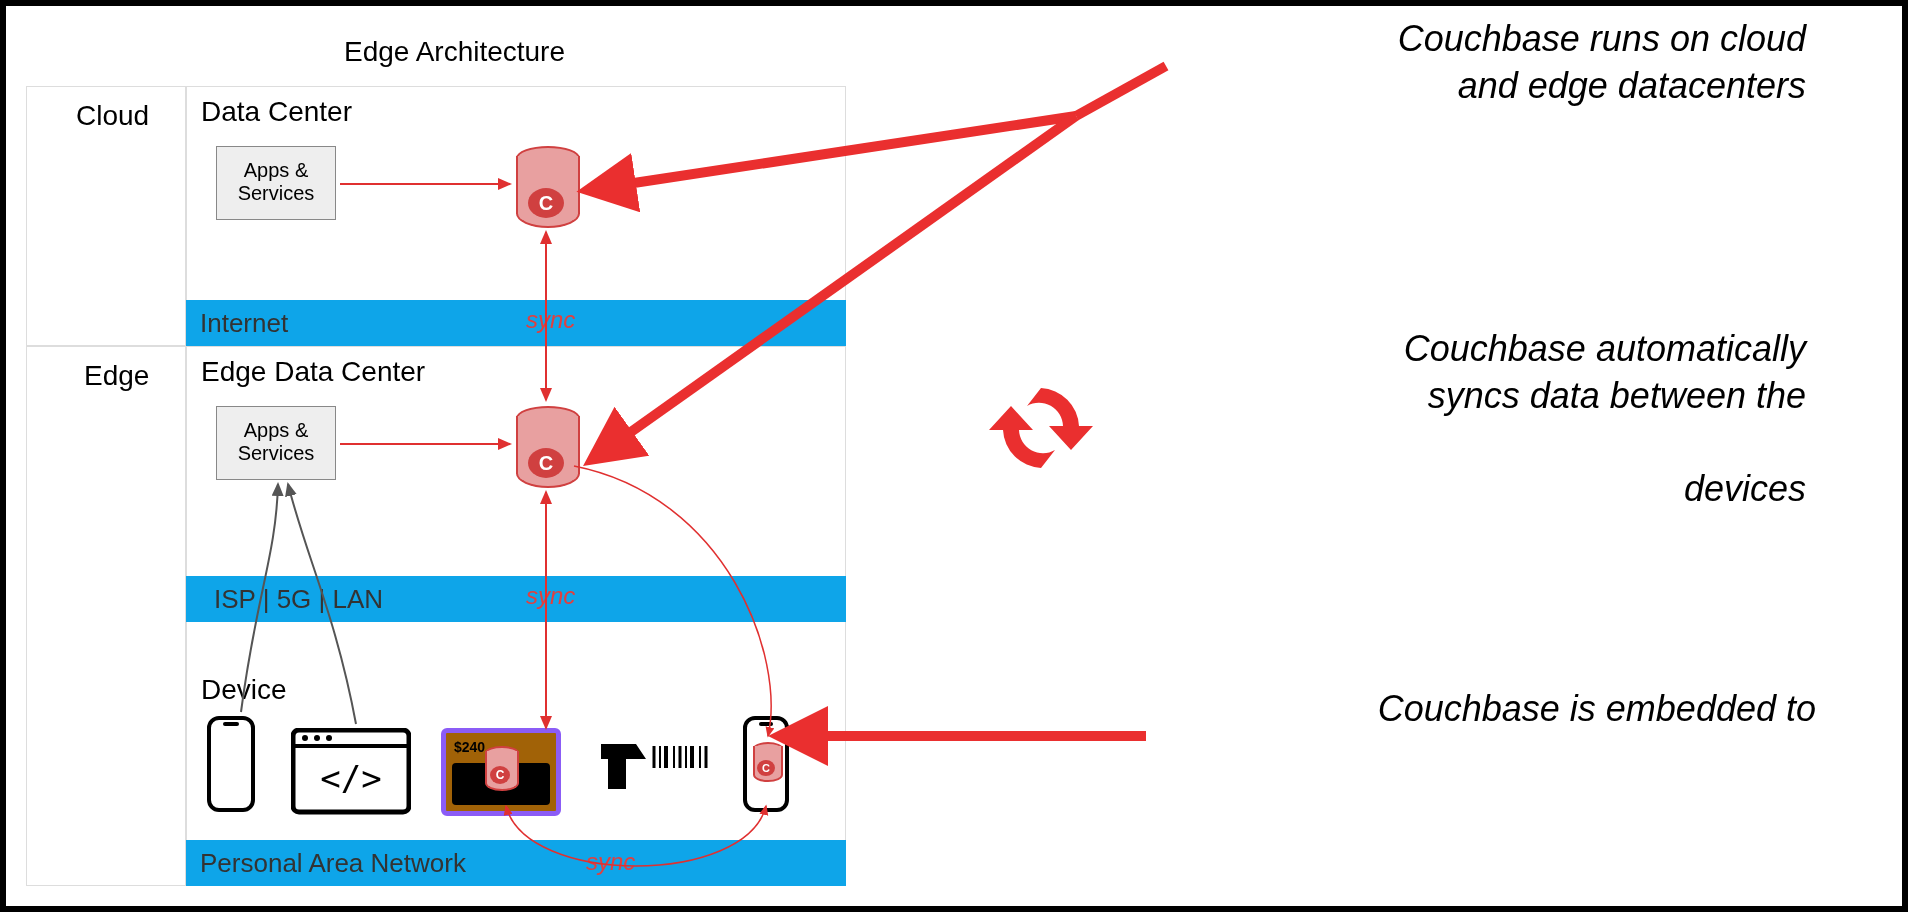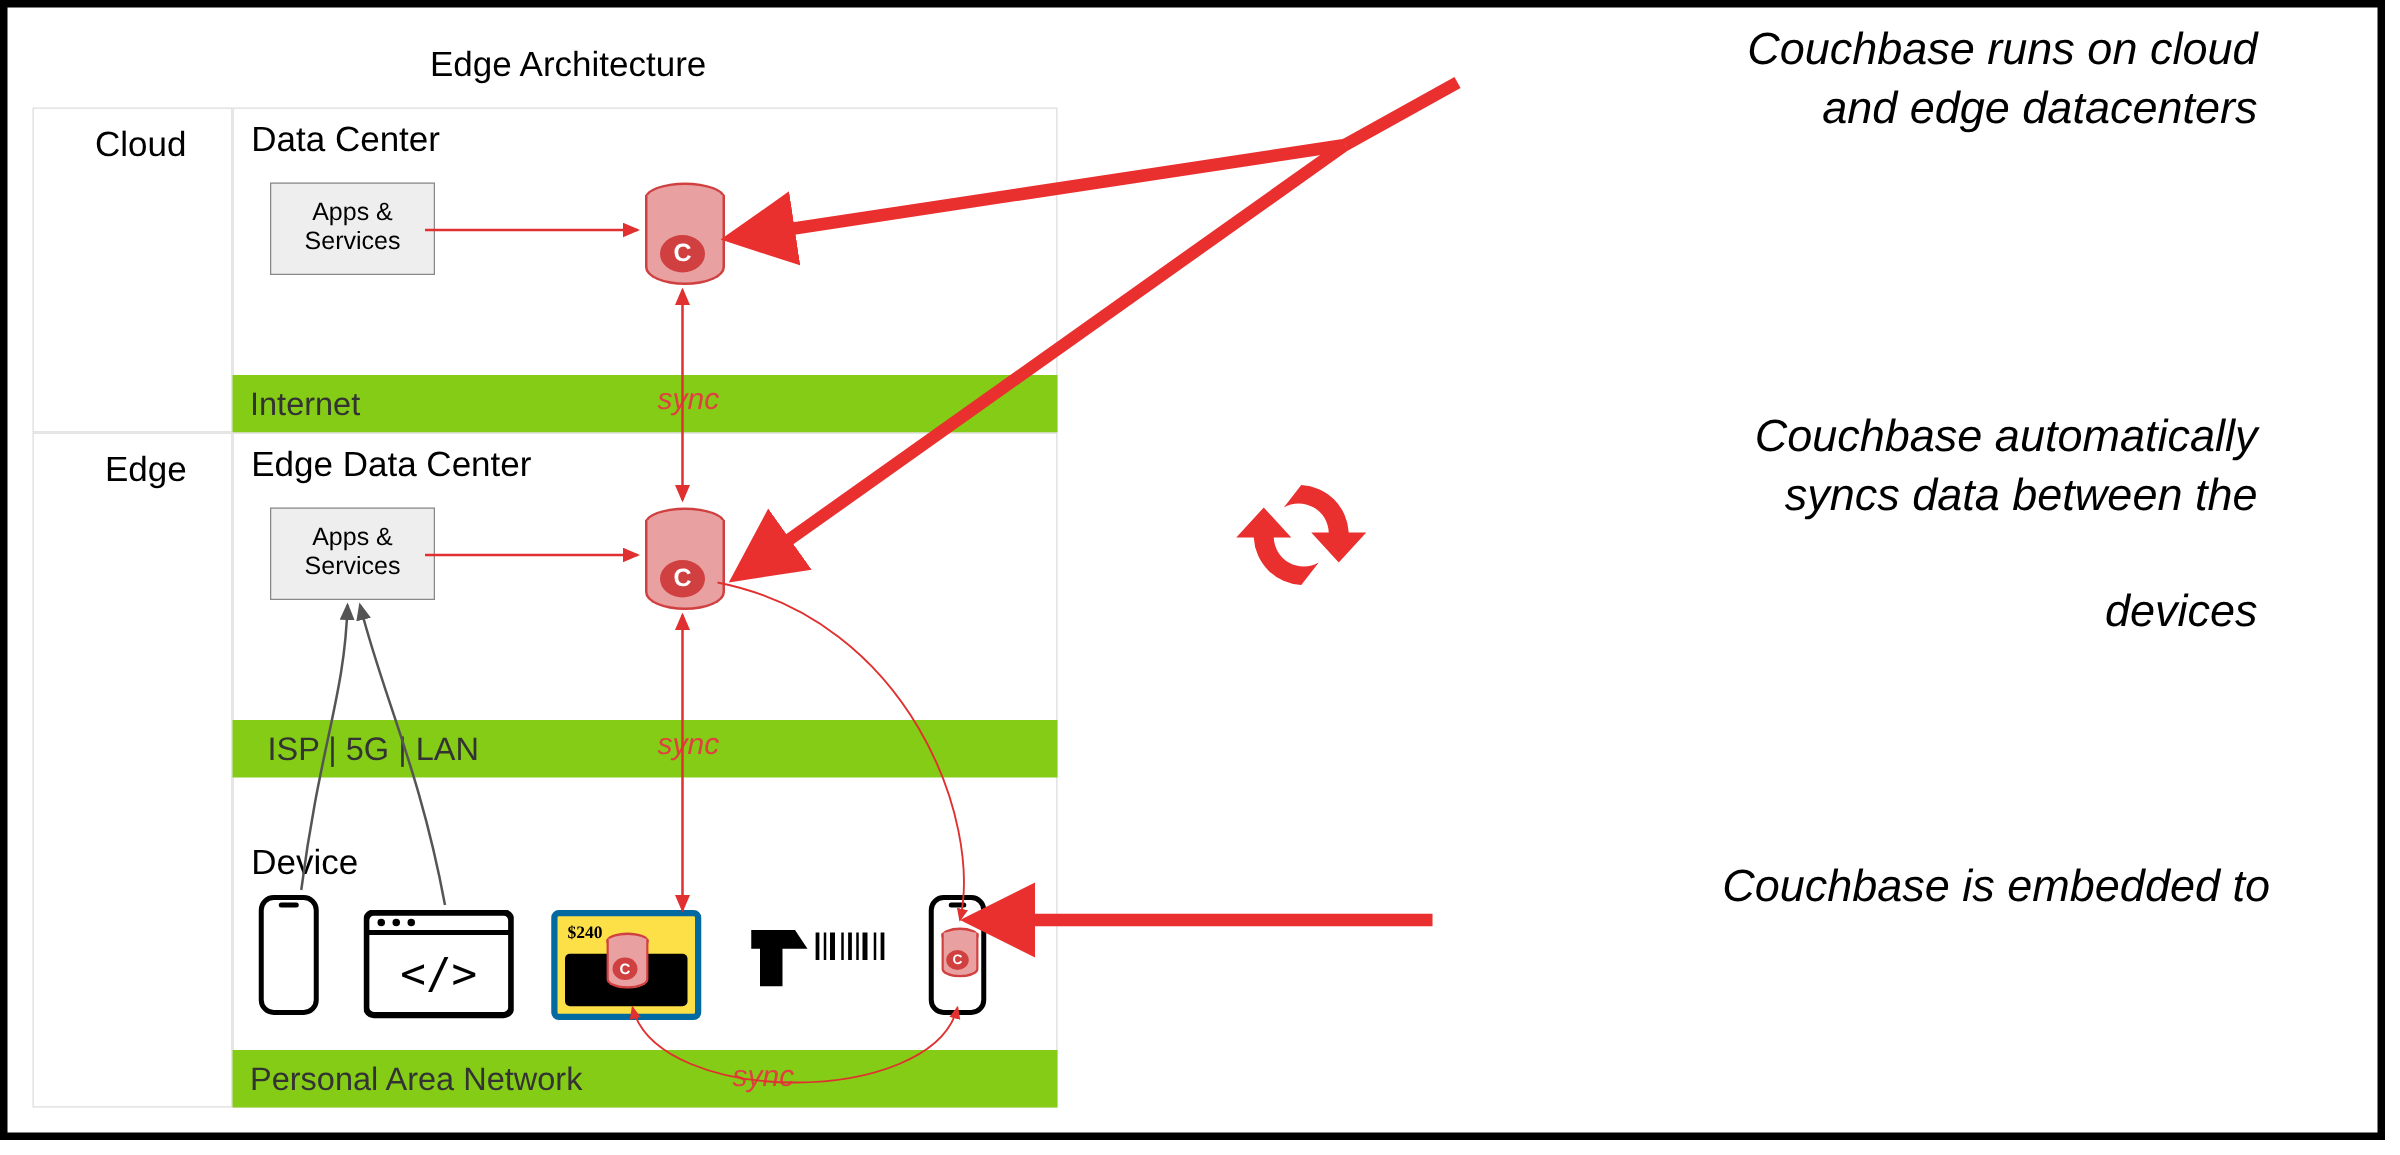--- a/index.html
+++ b/index.html
@@ -3,22 +3,22 @@
 <meta charset="utf-8">
 <style>
   html,body{margin:0;padding:0;font-family:Arial,Helvetica,sans-serif;}
   .frame{border:6px solid #000;width:1908px;height:912px;position:relative;box-sizing:border-box;background:#fff;}
   
   .diagram{position:absolute;left:20px;top:30px;width:820px;height:850px;}
   .title{position:absolute;left:290px;top:0;font-size:28px;margin-left:28px;}
   .cell{position:absolute;border:1px solid #ddd;box-sizing:border-box;}
   .side-label{position:absolute;font-size:28px;}
   .sec-label{position:absolute;font-size:28px;text-align:center;}
-  .apps-box{position:absolute;width:132px;height:74px;border:1px solid #888;background:#eee;font-size:20px;text-align:center;padding-top:12px;box-sizing:border-box;}
-  .network-band{position:absolute;left:160px;height:46px;width:660px;background:#84cc16;font-size:26px;color:#333;padding-left:14px;line-height:46px;box-sizing:border-box;}
+  .apps-box{position:absolute;width:120px;height:74px;border:1px solid #888;background:#eee;font-size:20px;text-align:center;padding-top:12px;box-sizing:border-box;}
+  .network-band{position:absolute;left:160px;height:46px;width:660px;background:#0ea5e9;font-size:26px;color:#333;padding-left:14px;line-height:46px;box-sizing:border-box;}
   .sync-label{position:absolute;color:#e04040;font-style:italic;font-size:24px;}
   
   .annot{position:absolute;font-style:italic;font-size:36px;text-align:right;line-height:1.3;}
   
   .db{position:absolute;}
   .db .top{position:absolute;left:0;top:0;background:#e8a0a0;border:2px solid #d04040;border-radius:50%;}
   .db .body{position:absolute;left:0;background:#e8a0a0;border-left:2px solid #d04040;border-right:2px solid #d04040;border-bottom:2px solid #d04040;border-radius:0 0 50% 50%/0 0 20% 20%;}
   .db .disc{position:absolute;background:#d04040;border-radius:50%;display:flex;align-items:center;justify-content:center;color:#fff;font-weight:bold;}
   svg.overlay{position:absolute;left:0;top:0;pointer-events:none;}
   .device-row{position:absolute;left:175px;top:680px;width:640px;height:110px;}
@@ -76,21 +76,21 @@
       <svg class="dev" style="left:90;top:12px;" width="120" height="88">
         <rect x="2" y="2" width="116" height="82" rx="6" fill="#fff" stroke="#000" stroke-width="5"></rect>
         <line x1="2" y1="18" x2="118" y2="18" stroke="#000" stroke-width="4"></line>
         <circle cx="14" cy="10" r="3" fill="#000"></circle>
           <circle cx="26" cy="10" r="3" fill="#000"></circle>
           <circle cx="38" cy="10" r="3" fill="#000"></circle>
         <text x="60" y="62" font-size="34" text-anchor="middle" font-family="monospace" fill="#000">&lt;/&gt;</text>
       </svg>
 
       <div class="dev" style="left:240px;top:12px;width:120px;height:88px;">
-        <div style="width:120px;height:88px;border:5px solid #0369a1;border-radius:6px;box-sizing:border-box;background:#fde047;position:relative;font-family:Liberation Serif, serif;">
+        <div style="width:120px;height:88px;border:5px solid #8b5cf6;border-radius:6px;box-sizing:border-box;background:#a16207;position:relative;">
           <div style="position:absolute;left:8px;top:6px;font-size:14px;font-weight:bold;">$240</div>
           <div style="position:absolute;left:6px;bottom:6px;right:6px;height:42px;background:#000;border-radius:4px;"></div>
         </div>
 
         <div class="db" style="left:44px;top:18px;width:30px;height:44px;">
           <div class="top" style="width:30px;height:10px;"></div>
           <div class="body" style="top:5px;width:30px;height:38px;"></div>
           <div class="disc" style="left:5px;top:20px;width:20px;height:18px;font-size:12px;">C</div>
         </div>
       </div>

